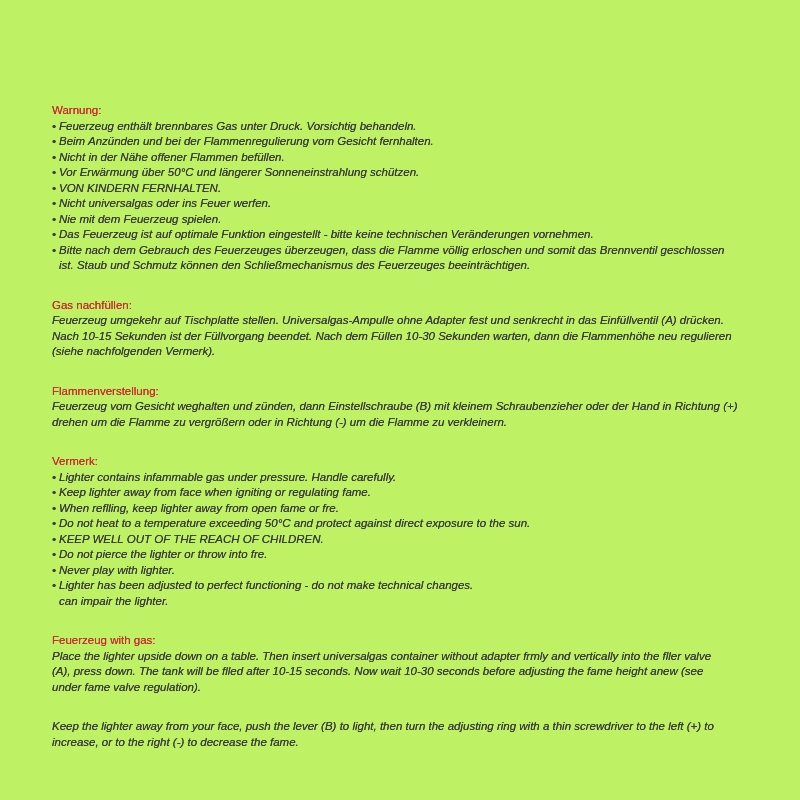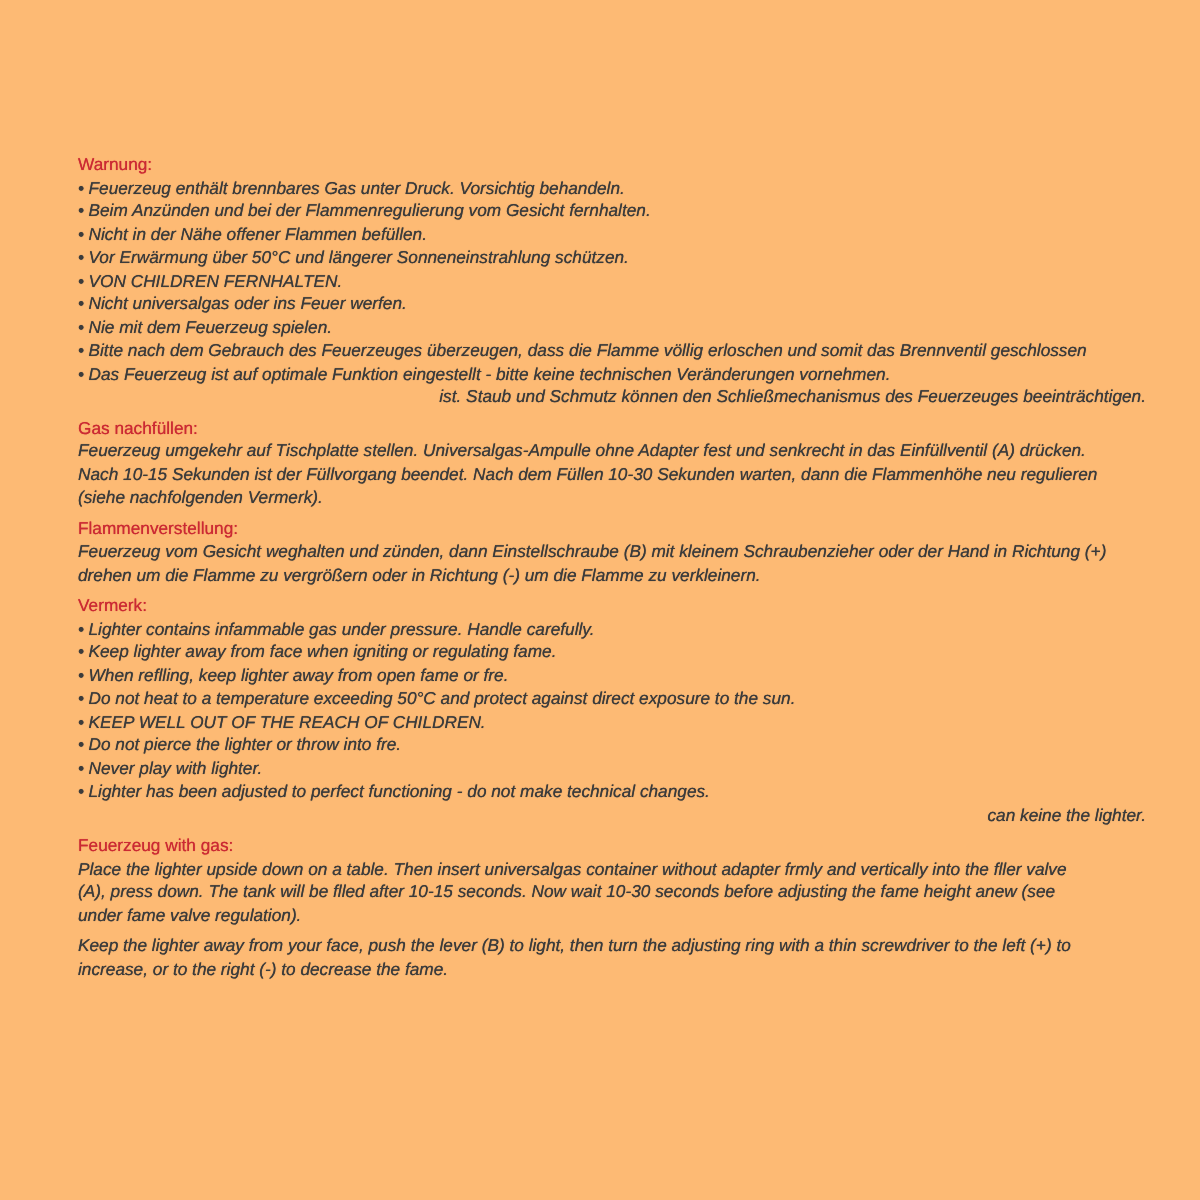--- a/index.html
+++ b/index.html
@@ -4,60 +4,60 @@
 <style>
   html, body {
     margin: 0;
     padding: 0;
     background: #ffffff;
   }
   .page {
     position: relative;
     width: 800px;
     height: 800px;
-    background: #fdba74;
+    background: #bef264;
     overflow: hidden;
     font-family: "Liberation Sans", sans-serif;
   }
   .content {
     position: absolute;
     left: 52px;
     top: 103px;
     width: 712px;
     font-size: 11.5px;
     line-height: 15.5px;
     color: #3b3b3b;
     text-shadow: 0 0 0.5px currentColor;
   }
-  .section { margin-top: 5px; }
+  .section { margin-top: 24px; }
   .section:first-child { margin-top: 0; }
   .heading { color: #cb2a33; }
   .line { white-space: nowrap; font-style: italic; }
   .line .bullet {
     display: inline-block;
     width: 7px;
   }
-  .line.cont { padding-left: 7px; text-align: right; }
+  .line.cont { padding-left: 7px; }
 </style>
 </head>
 <body>
 
 <div class="page">
   <div class="content" id="content">
       <div class="section">
         <div class="heading">Warnung:</div>
         <div class="line"><span class="bullet">•</span><span>Feuerzeug enthält brennbares Gas unter Druck. Vorsichtig behandeln.</span></div>
         <div class="line"><span class="bullet">•</span><span>Beim Anzünden und bei der Flammenregulierung vom Gesicht fernhalten.</span></div>
         <div class="line"><span class="bullet">•</span><span>Nicht in der Nähe offener Flammen befüllen.</span></div>
         <div class="line"><span class="bullet">•</span><span>Vor Erwärmung über 50°C und längerer Sonneneinstrahlung schützen.</span></div>
-        <div class="line"><span class="bullet">•</span><span>VON CHILDREN FERNHALTEN.</span></div>
+        <div class="line"><span class="bullet">•</span><span>VON KINDERN FERNHALTEN.</span></div>
         <div class="line"><span class="bullet">•</span><span>Nicht universalgas oder ins Feuer werfen.</span></div>
         <div class="line"><span class="bullet">•</span><span>Nie mit dem Feuerzeug spielen.</span></div>
+        <div class="line"><span class="bullet">•</span><span>Das Feuerzeug ist auf optimale Funktion eingestellt - bitte keine technischen Veränderungen vornehmen.</span></div>
         <div class="line"><span class="bullet">•</span><span>Bitte nach dem Gebrauch des Feuerzeuges überzeugen, dass die Flamme völlig erloschen und somit das Brennventil geschlossen</span></div>
-        <div class="line"><span class="bullet">•</span><span>Das Feuerzeug ist auf optimale Funktion eingestellt - bitte keine technischen Veränderungen vornehmen.</span></div>
         <div class="line cont"><span>ist. Staub und Schmutz können den Schließmechanismus des Feuerzeuges beeinträchtigen.</span></div>
       </div>
       <div class="section">
         <div class="heading">Gas nachfüllen:</div>
         <div class="line"><span>Feuerzeug umgekehr auf Tischplatte stellen. Universalgas-Ampulle ohne Adapter fest und senkrecht in das Einfüllventil (A) drücken.</span></div>
         <div class="line"><span>Nach 10-15 Sekunden ist der Füllvorgang beendet. Nach dem Füllen 10-30 Sekunden warten, dann die Flammenhöhe neu regulieren</span></div>
         <div class="line"><span>(siehe nachfolgenden Vermerk).</span></div>
       </div>
       <div class="section">
         <div class="heading">Flammenverstellung:</div>
@@ -67,21 +67,21 @@
       <div class="section">
         <div class="heading">Vermerk:</div>
         <div class="line"><span class="bullet">•</span><span>Lighter contains infammable gas under pressure. Handle carefully.</span></div>
         <div class="line"><span class="bullet">•</span><span>Keep lighter away from face when igniting or regulating fame.</span></div>
         <div class="line"><span class="bullet">•</span><span>When reflling, keep lighter away from open fame or fre.</span></div>
         <div class="line"><span class="bullet">•</span><span>Do not heat to a temperature exceeding 50°C and protect against direct exposure to the sun.</span></div>
         <div class="line"><span class="bullet">•</span><span>KEEP WELL OUT OF THE REACH OF CHILDREN.</span></div>
         <div class="line"><span class="bullet">•</span><span>Do not pierce the lighter or throw into fre.</span></div>
         <div class="line"><span class="bullet">•</span><span>Never play with lighter.</span></div>
         <div class="line"><span class="bullet">•</span><span>Lighter has been adjusted to perfect functioning - do not make technical changes.</span></div>
-        <div class="line cont"><span>can keine the lighter.</span></div>
+        <div class="line cont"><span>can impair the lighter.</span></div>
       </div>
       <div class="section">
         <div class="heading">Feuerzeug with gas:</div>
         <div class="line"><span>Place the lighter upside down on a table. Then insert universalgas container without adapter frmly and vertically into the fller valve</span></div>
         <div class="line"><span>(A), press down. The tank will be flled after 10-15 seconds. Now wait 10-30 seconds before adjusting the fame height anew (see</span></div>
         <div class="line"><span>under fame valve regulation).</span></div>
       </div>
       <div class="section">
         <div class="line"><span>Keep the lighter away from your face, push the lever (B) to light, then turn the adjusting ring with a thin screwdriver to the left (+) to</span></div>
         <div class="line"><span>increase, or to the right (-) to decrease the fame.</span></div>

